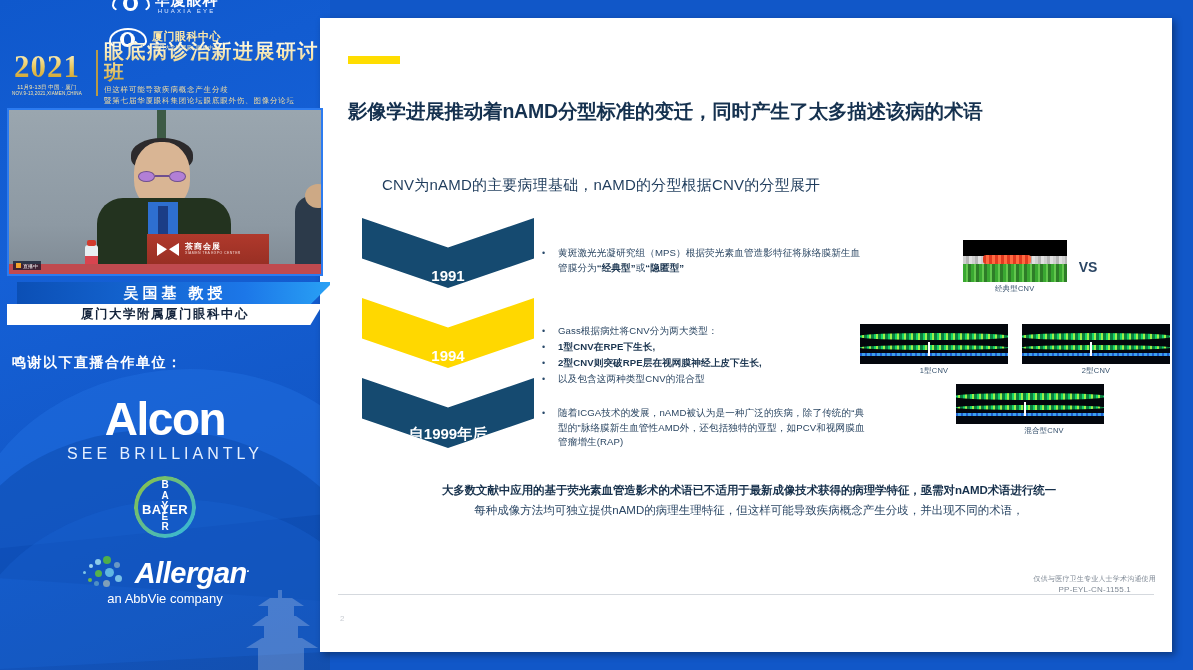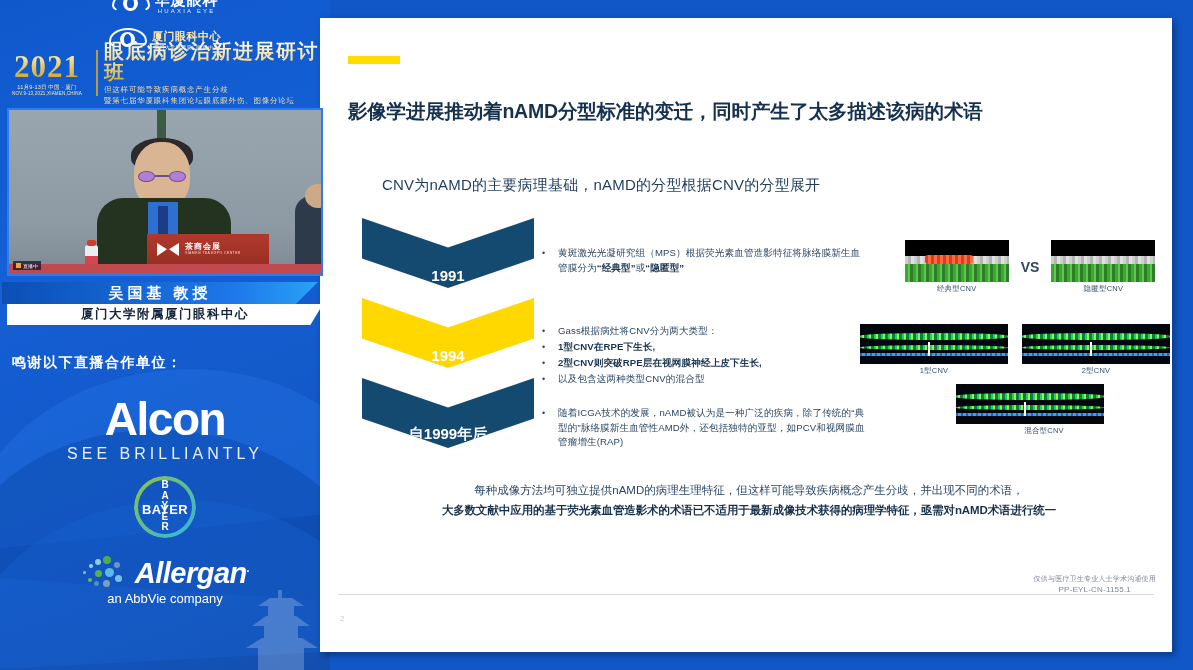--- a/index.html
+++ b/index.html
@@ -116,21 +116,21 @@
   #bottle:before{ content:""; position:absolute; left:2px; top:-5px; width:9px; height:6px; background:#d23b2e; border-radius:2px;}
   #bottle-label{ position:absolute; left:0; top:11px; width:13px; height:11px; background:#d8444f;}
   #table{ position:absolute; left:0; bottom:0; width:100%; height:10px; background:#c04a4f;}
   #vid-badge{
     position:absolute; left:4px; bottom:4px; background:rgba(12,20,40,.72);
     color:#fff; font-size:5px; padding:1.5px 3px; display:flex; align-items:center; gap:2px;
   }
   #vid-badge .dot{ width:5px;height:5px;background:#f3a42c;}
 
   
-  #speaker-banner{ position:absolute; left:2px; top:282px; width:316px; height:22px; z-index:5;}
+  #speaker-banner{ position:absolute; left:17px; top:282px; width:316px; height:22px; z-index:5;}
   #speaker-banner .bg{
     position:absolute; inset:0;
     background:linear-gradient(90deg,#0b4fb5 0%,#1c77e8 72%,#29a2f5 100%);
     clip-path:polygon(0 0,100% 0,93% 100%,0 100%);
   }
   #speaker-name{
     position:relative; color:#fff; font-size:15px; font-weight:bold; letter-spacing:4px;
     text-align:center; line-height:22px;
   }
   #speaker-org-wrap{ position:absolute; left:7px; top:304px; width:316px; height:21px; z-index:5;}
@@ -449,28 +449,20 @@
     <div>
       <div class="oct-img fa-img">
         <div class="sky"></div>
           <div class="gray"></div>
           <div class="grn"></div>
           <div class="red"></div>
       </div>
       <div class="oct-cap">经典型CNV</div>
     </div>
     <div id="oct-vs">VS</div>
-    <div>
-      <div class="oct-img fa-img">
-        <div class="sky"></div>
-          <div class="gray"></div>
-          <div class="grn"></div>
-      </div>
-      <div class="oct-cap">隐匿型CNV</div>
-    </div>
   </div>
 
   <div class="oct-wrap" id="oct-r2">
     <div>
       <div class="oct-img oct-img2">
         <div class="bg"></div>
           <div class="band b1"></div>
           <div class="band b2"></div>
           <div class="band b3"></div>
           <div class="arrow"></div>
@@ -494,22 +486,22 @@
       <div class="bg"></div>
         <div class="band b1"></div>
         <div class="band b2"></div>
         <div class="band b3"></div>
         <div class="arrow"></div>
     </div>
     <div class="oct-cap">混合型CNV</div>
   </div>
 
   <div id="concl">
+    <div id="concl-l2">大多数文献中应用的基于荧光素血管造影术的术语已不适用于最新成像技术获得的病理学特征，亟需对nAMD术语进行统一</div>
     <div id="concl-l1">每种成像方法均可独立提供nAMD的病理生理特征，但这样可能导致疾病概念产生分歧，并出现不同的术语，</div>
-    <div id="concl-l2">大多数文献中应用的基于荧光素血管造影术的术语已不适用于最新成像技术获得的病理学特征，亟需对nAMD术语进行统一</div>
   </div>
 
   <div id="footer-note">
     <div id="fn1">仅供与医疗卫生专业人士学术沟通使用</div>
     <div id="fn2">PP-EYL-CN-1155.1</div>
   </div>
   <div id="footer-rule"></div>
   <div id="page-no">2</div>
 </div>
 

